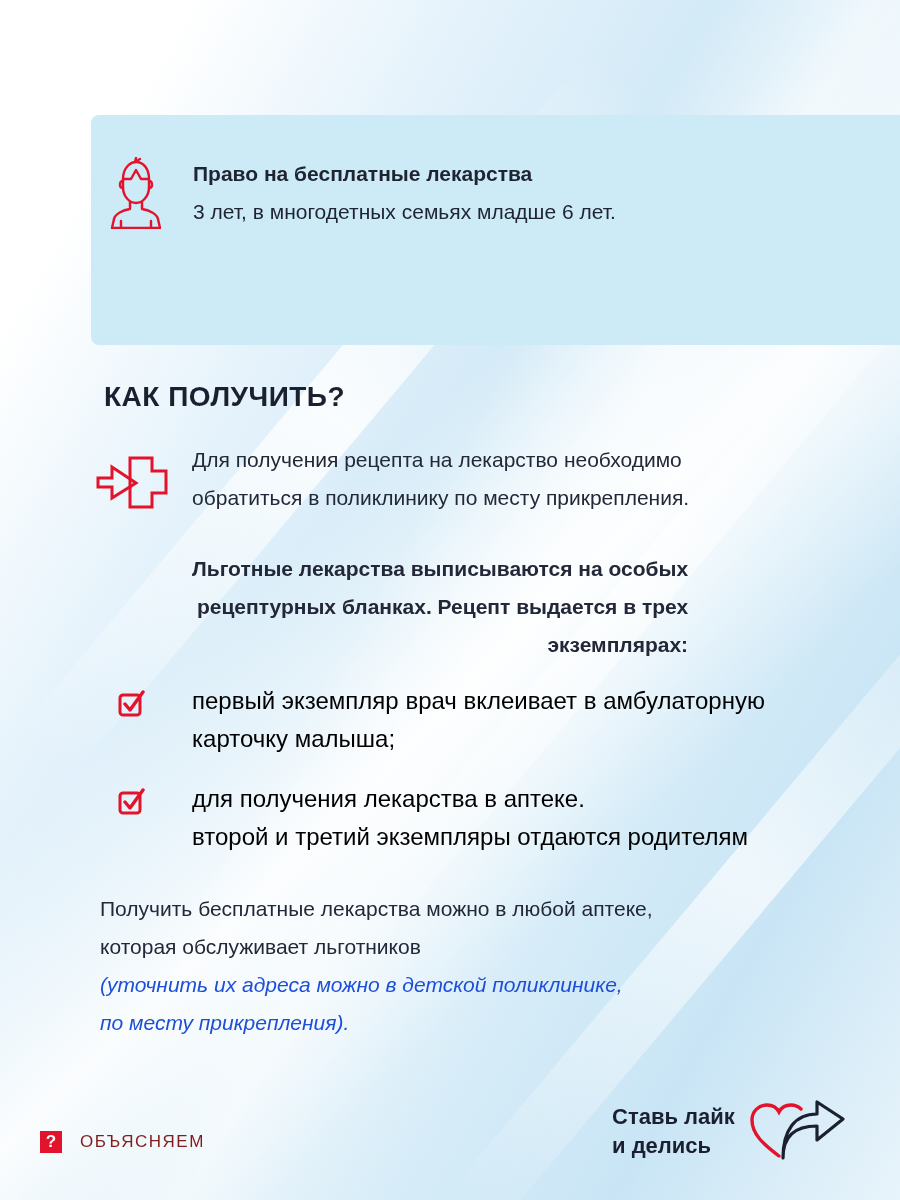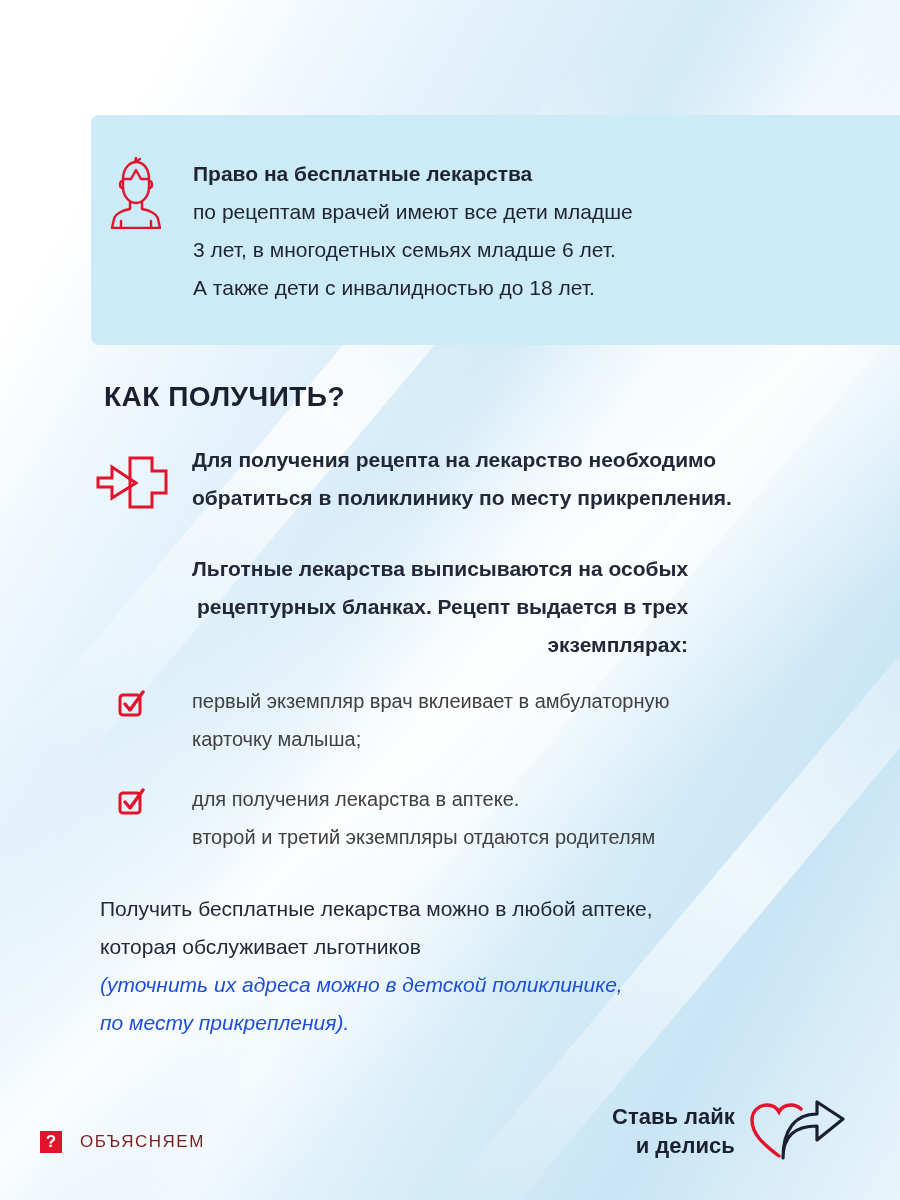--- a/index.html
+++ b/index.html
@@ -28,41 +28,41 @@
     .info-text { position: absolute; left: 102px; top: 40px; font-size: 21px; line-height: 38px; color: #1f2433; }
     .info-text .bold { font-weight: 700; }
 
     .section-title {
       position: absolute; left: 104px; top: 381px;
       font-size: 28px; font-weight: 700; letter-spacing: 0.5px; color: #1b2030; text-align: right;
     }
 
     .clinic-icon { position: absolute; left: 96px; top: 454px; width: 72px; height: 56px; }
     .para { position: absolute; font-size: 21px; line-height: 38px; color: #232838; }
-    .p1 { left: 192px; top: 441px; font-weight: bold; }
+    .p1 { left: 192px; top: 441px; }
     .p2 { left: 192px; top: 550px; font-weight: 700; text-align: right; }
 
     .check-item { position: absolute; left: 118px; width: 720px; }
     .check-icon { position: absolute; left: 0; top: 8px; width: 28px; height: 28px; }
-    .check-text { position: absolute; left: 74px; top: 0; font-size: 20px; line-height: 38px; color: #404040; width: 660px; }
+    .check-text { position: absolute; left: 74px; top: 0; font-size: 24px; line-height: 38px; color: #000000; width: 660px; }
     .ci1 { top: 682px; }
     .ci2 { top: 780px; }
 
     .p3 { left: 100px; top: 890px; }
     .p3 .note { font-style: italic; color: #1d4ed8; }
 
     .brand { position: absolute; left: 40px; top: 1131px; display: flex; align-items: center; }
     .brand-logo {
       width: 22px; height: 22px; background: #e3132c; color: #fff;
       font-weight: 700; font-size: 17px; line-height: 22px; text-align: center;
     }
     .brand-name { margin-left: 18px; font-size: 17px; letter-spacing: 1.5px; color: #7f1d1d; }
 
     .cta { position: absolute; left: 612px; top: 1100px; display: flex; align-items: center; }
-    .cta-text { font-size: 22px; font-weight: 700; line-height: 29px; text-align: right; color: #1b2030; }
+    .cta-text { font-size: 22px; font-weight: 700; line-height: 29px; text-align: left; color: #1b2030; }
     .cta-icons { position: relative; width: 100px; height: 62px; margin-left: 14px; }
   </style>
 </head>
 <body>
 
 <div class="bg-streak" style="left:-120px; top:380px; width:900px; height:70px;"></div>
 <div class="bg-streak" style="left:150px; top:560px; width:1000px; height:50px; opacity:0.7;"></div>
 <div class="bg-streak" style="left:300px; top:850px; width:900px; height:60px; opacity:0.8;"></div>
 
 <div class="page">
@@ -73,23 +73,21 @@
         <path d="M14 22 C14 10 22 5 27 5 C34 5 40 11 40 22 L40 30 C40 40 33 46 27 46 C21 46 14 40 14 30 Z"></path>
         <path d="M14 22 L22 22 L27 13 L32 22 L40 22"></path>
         <path d="M26 5 L27 1 M26 5 L31 2"></path>
         <path d="M14 24 C10 24 10 31 14 31 M40 24 C44 24 44 31 40 31"></path>
         <path d="M21 45 L21 52 C14 53 6 57 5 62 L3 71 L51 71 L49 62 C48 57 40 53 33 52 L33 45"></path>
         <path d="M12 71 L12 64 M42 71 L42 64"></path>
       </g>
     </svg>
     <div class="info-text">
       <div class="bold">Право на бесплатные лекарства</div>
-      <div>по рецептам врачей имеют все дети младше</div>
       <div>3 лет, в многодетных семьях младше 6 лет.</div>
-      <div>А также дети с инвалидностью до 18 лет.</div>
     </div>
   </div>
 
   <div class="section-title">КАК ПОЛУЧИТЬ?</div>
 
   <svg class="clinic-icon" viewBox="0 0 72 56">
     <g fill="none" stroke="#e3132c" stroke-width="3" stroke-linejoin="miter">
       <path d="M34 4 L56 4 L56 17 L70 17 L70 39 L56 39 L56 53 L34 53 L34 39 Z"></path>
       <path d="M2 24 L16 24 L16 13 L40 29 L16 44 L16 33 L2 33 Z"></path>
     </g>

